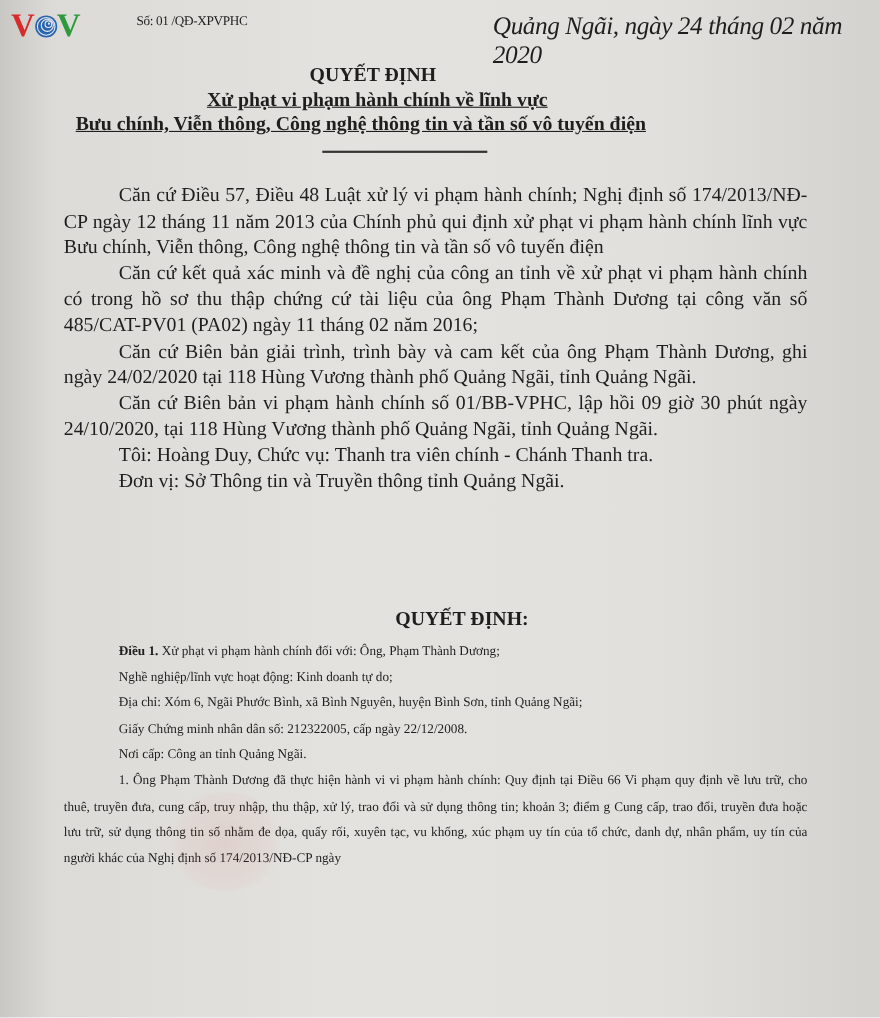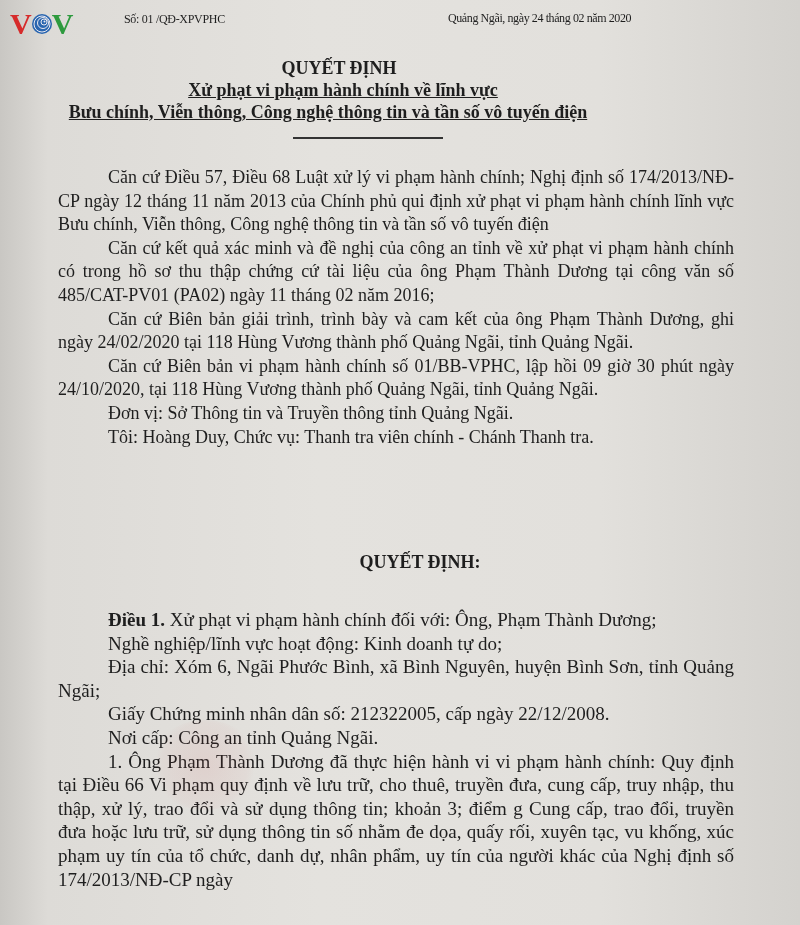--- a/index.html
+++ b/index.html
@@ -15,39 +15,39 @@
     display: flex; align-items: center;
   }
   .logo .v { font-family: "Liberation Serif", serif; font-weight: bold; font-size: 30px; line-height: 28px; }
   .logo .v.red { color: #d62b2b; }
   .logo .v.green { color: #2e9a3e; }
   .logo svg { width: 22px; height: 22px; margin: 0 -1px; }
   .docno {
     position: absolute; left: 124px; top: 12px; font-size: 12px; letter-spacing: -0.3px;
   }
   .place-date {
-    position: absolute; left: 448px; top: 11px; font-size: 12px; letter-spacing: -0.4px;
+    position: absolute; left: 448px; top: 11px; font-size: 23px; font-style: italic; letter-spacing: -0.4px;
   }
   .title-block { position: absolute; left: 0; top: 58px; width: 656px; text-align: center; }
   .t1 { font-weight: bold; font-size: 18px; margin-left: 22px; }
   .t2, .t3 { font-weight: bold; font-size: 18px; line-height: 22px; text-decoration: underline; }
   .t2 { margin-left: 30px; }
   .t3 { margin-left: 0px; }
   .t-line { position: absolute; left: 293px; top: 79px; width: 150px; height: 1.5px; background: #333; }
   .body-text {
     position: absolute; left: 58px; top: 166px; width: 676px; font-size: 18px; line-height: 23.6px;
     text-align: justify;
   }
   .p { margin: 0; text-indent: 50px; }
   .section-heading {
     position: absolute; left: 0; top: 552px; width: 800px; text-align: center;
     font-weight: bold; font-size: 18px; margin-left: 20px;
   }
   .article {
-    position: absolute; left: 58px; top: 608px; width: 676px; font-size: 19px; line-height: 23.6px;
+    position: absolute; left: 58px; top: 580px; width: 676px; font-size: 12px; line-height: 23.6px;
     text-align: justify;
   }
   .article .p b { font-weight: bold; }
   .red-stamp {
     position: absolute; left: 150px; top: 720px; width: 110px; height: 90px; border-radius: 50%;
     background: radial-gradient(circle, rgba(200,80,80,0.10) 0%, rgba(200,80,80,0.04) 60%, rgba(0,0,0,0) 70%);
     pointer-events: none;
   }
 </style>
 </head>
@@ -69,26 +69,26 @@
 <div class="place-date">Quảng Ngãi, ngày 24 tháng 02 năm 2020</div>
 
 <div class="title-block">
   <div class="t1">QUYẾT ĐỊNH</div>
   <div class="t2">Xử phạt vi phạm hành chính về lĩnh vực</div>
   <div class="t3">Bưu chính, Viễn thông, Công nghệ thông tin và tần số vô tuyến điện</div>
   <div class="t-line"></div>
 </div>
 
 <div class="body-text">
-  <p class="p">Căn cứ Điều 57, Điều 68 Luật xử lý vi phạm hành chính; Nghị định số 174/2013/NĐ-CP ngày 12 tháng 11 năm 2013 của Chính phủ qui định xử phạt vi phạm hành chính lĩnh vực Bưu chính, Viễn thông, Công nghệ thông tin và tần số vô tuyến điện</p>
+  <p class="p">Căn cứ Điều 57, Điều 48 Luật xử lý vi phạm hành chính; Nghị định số 174/2013/NĐ-CP ngày 12 tháng 11 năm 2013 của Chính phủ qui định xử phạt vi phạm hành chính lĩnh vực Bưu chính, Viễn thông, Công nghệ thông tin và tần số vô tuyến điện</p>
   <p class="p">Căn cứ kết quả xác minh và đề nghị của công an tỉnh về xử phạt vi phạm hành chính có trong hồ sơ thu thập chứng cứ tài liệu của ông Phạm Thành Dương tại công văn số 485/CAT-PV01 (PA02) ngày 11 tháng 02 năm 2016;</p>
   <p class="p">Căn cứ Biên bản giải trình, trình bày và cam kết của ông Phạm Thành Dương, ghi ngày 24/02/2020 tại 118 Hùng Vương thành phố Quảng Ngãi, tỉnh Quảng Ngãi.</p>
   <p class="p">Căn cứ Biên bản vi phạm hành chính số 01/BB-VPHC, lập hồi 09 giờ 30 phút ngày 24/10/2020, tại 118 Hùng Vương thành phố Quảng Ngãi, tỉnh Quảng Ngãi.</p>
+  <p class="p">Tôi: Hoàng Duy, Chức vụ: Thanh tra viên chính - Chánh Thanh tra.</p>
   <p class="p">Đơn vị: Sở Thông tin và Truyền thông tỉnh Quảng Ngãi.</p>
-  <p class="p">Tôi: Hoàng Duy, Chức vụ: Thanh tra viên chính - Chánh Thanh tra.</p>
 </div>
 
 <div class="section-heading">QUYẾT ĐỊNH:</div>
 
 <div class="article">
   <p class="p"><b>Điều 1.</b><span> Xử phạt vi phạm hành chính đối với: Ông, Phạm Thành Dương;</span></p>
   <p class="p">Nghề nghiệp/lĩnh vực hoạt động:  Kinh doanh tự do;</p>
   <p class="p">Địa chỉ: Xóm 6, Ngãi Phước Bình, xã Bình Nguyên, huyện Bình Sơn, tỉnh Quảng Ngãi;</p>
   <p class="p">Giấy Chứng minh nhân dân số: 212322005, cấp ngày 22/12/2008.</p>
   <p class="p">Nơi cấp: Công an tỉnh Quảng Ngãi.</p>

